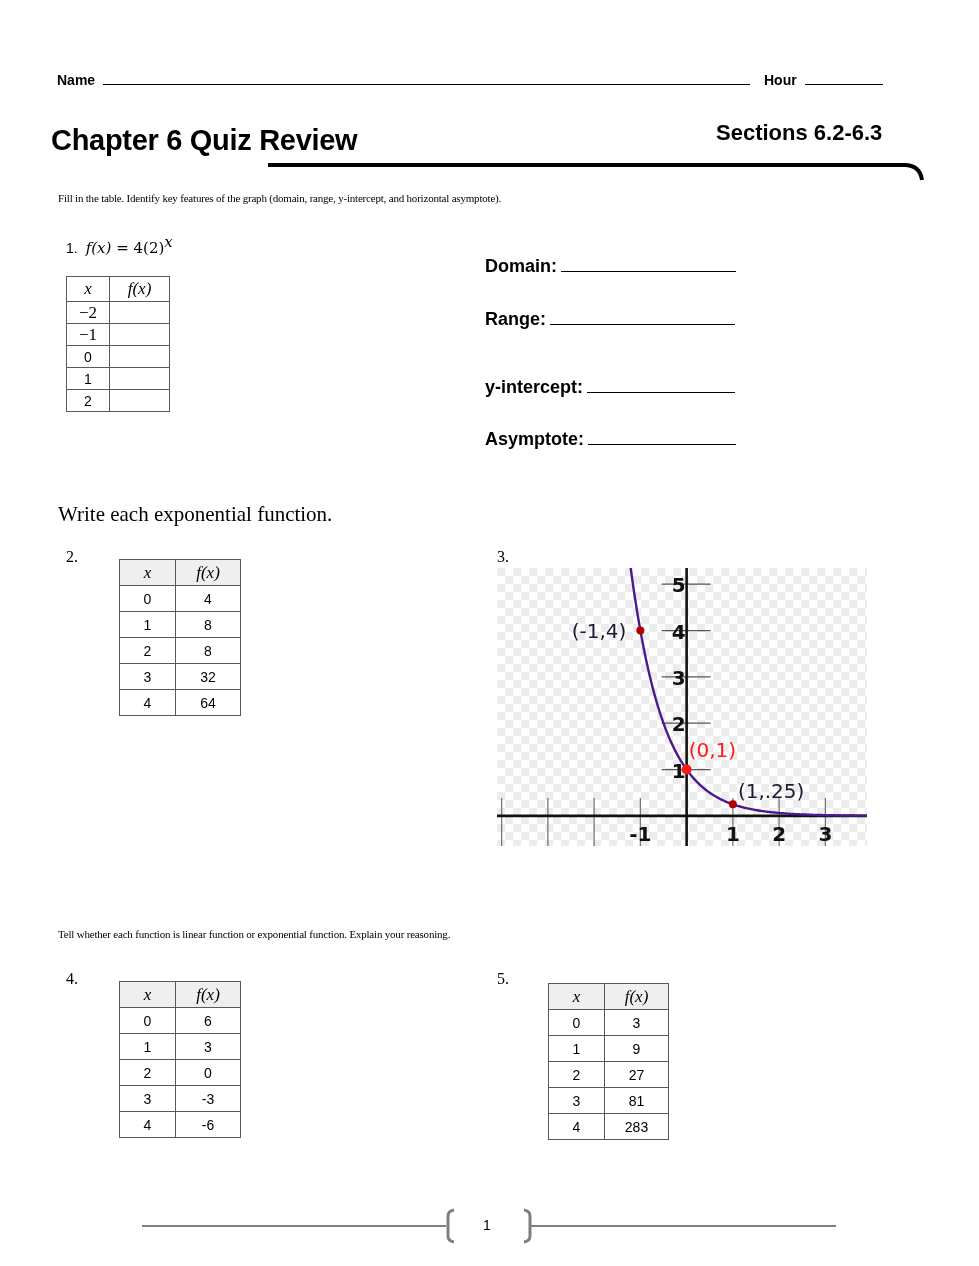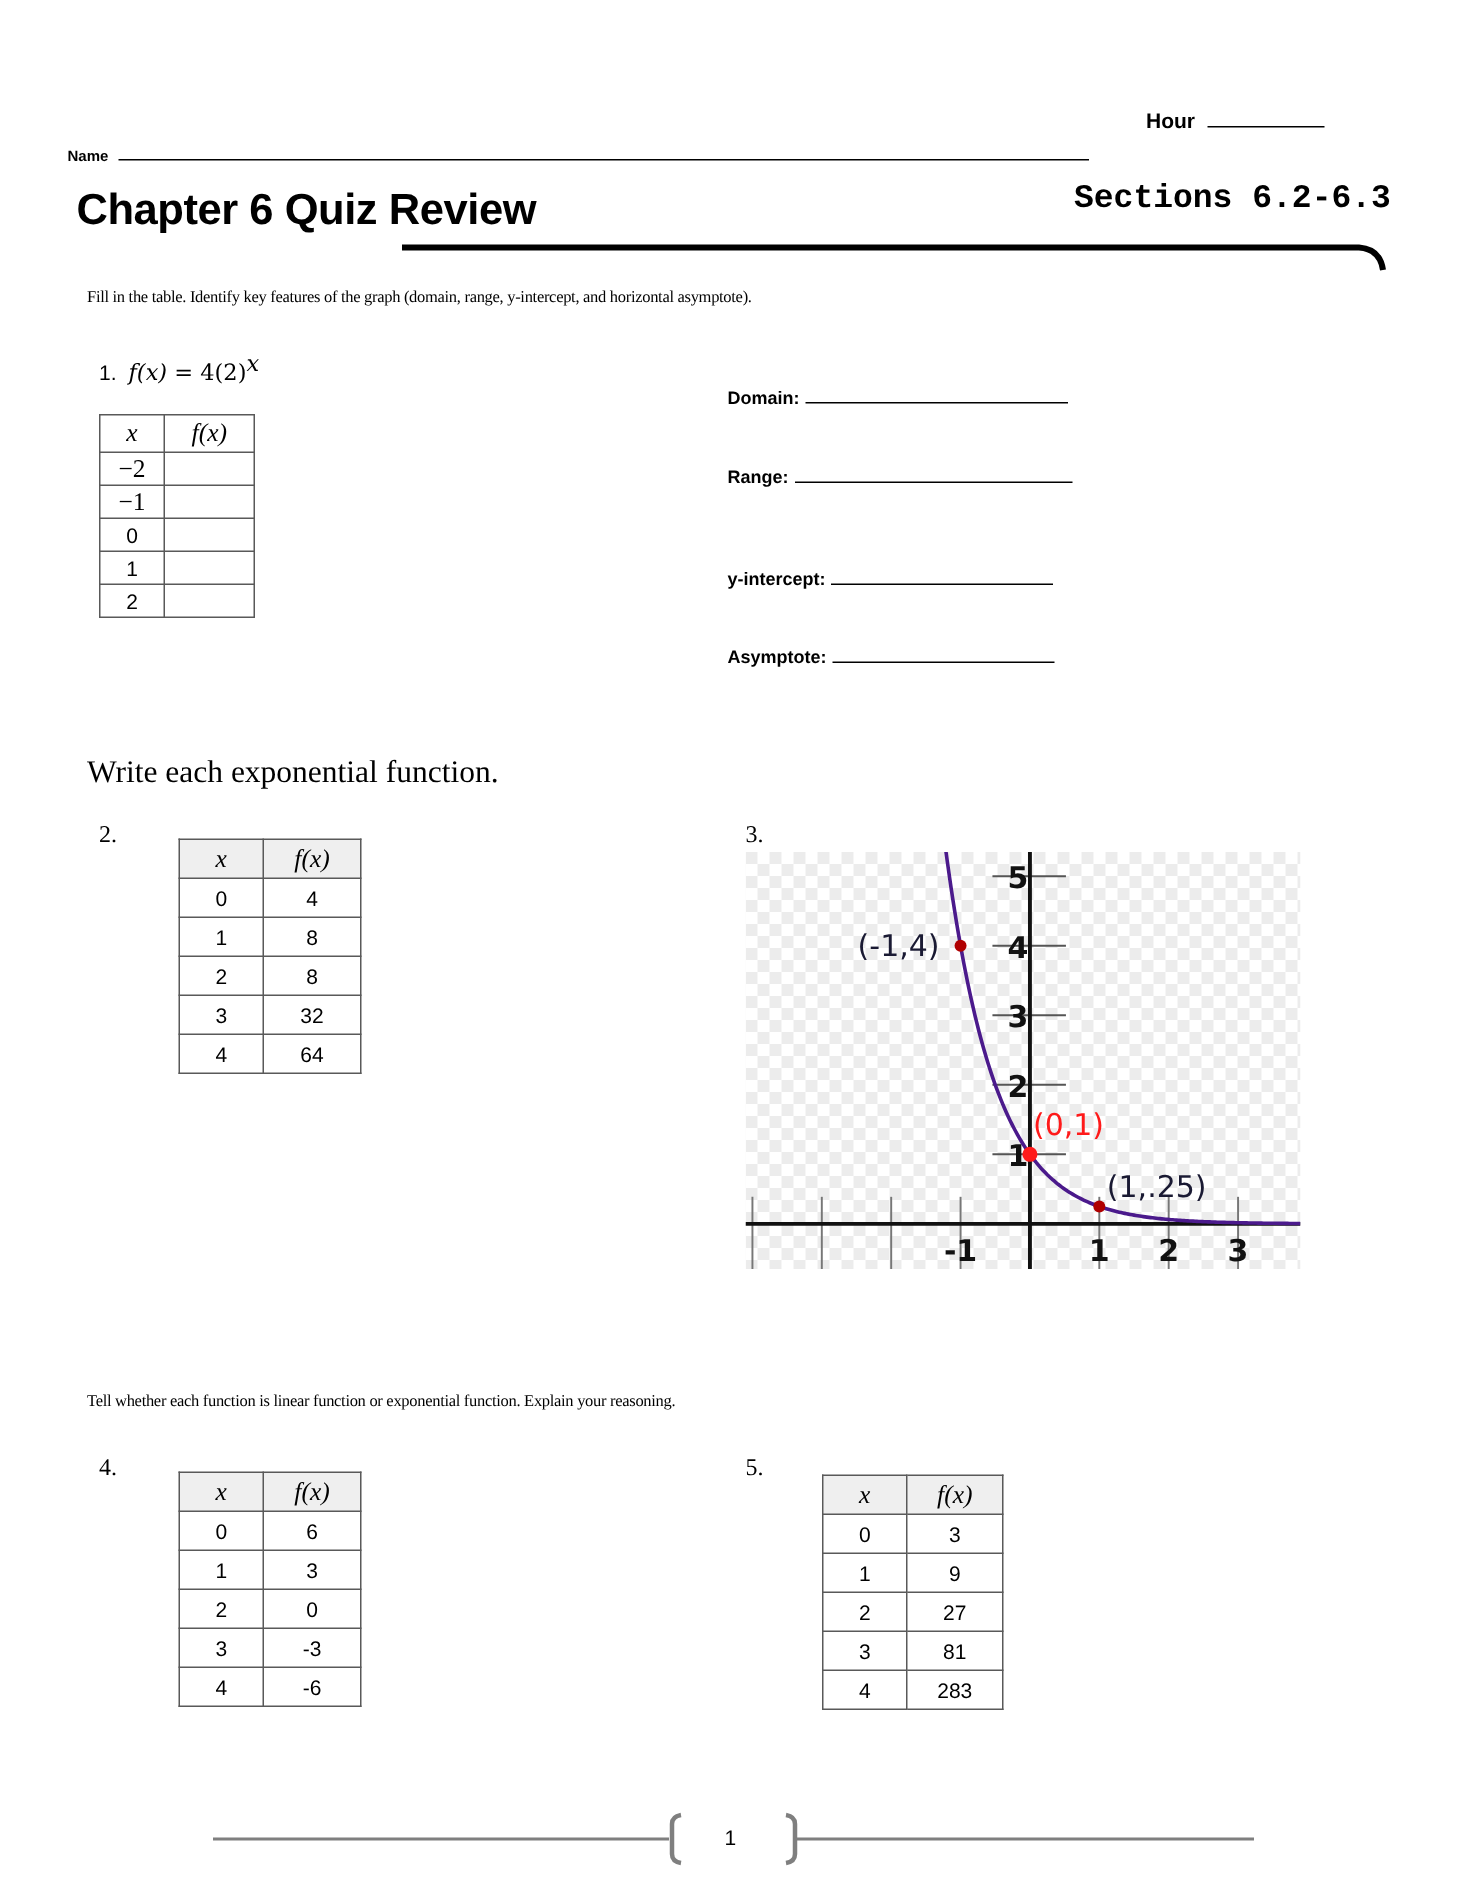--- a/index.html
+++ b/index.html
@@ -2,25 +2,25 @@
 <html><head>
 <meta charset="utf-8">
 <style>
   html, body { margin: 0; padding: 0; background: #ffffff; }
   body { width: 979px; height: 1266px; position: relative; overflow: hidden; color: #000; }
   .abs { position: absolute; }
   .sans { font-family: "Liberation Sans", "DejaVu Sans", sans-serif; }
   .serif { font-family: "Liberation Serif", "DejaVu Serif", serif; }
 
   
-  .name-line { left: 45px; top: 71px; font-size: 10px; font-weight: bold; white-space: nowrap; margin-top: 22px; }
+  .name-line { left: 57px; top: 71px; font-size: 14px; font-weight: bold; white-space: nowrap; }
   .hour-line { left: 764px; top: 71px; font-size: 14px; font-weight: bold; white-space: nowrap; }
   .blank { display: inline-block; border-bottom: 1.5px solid #000; height: 13px; vertical-align: baseline; margin-left: 4px; }
   .title { left: 51px; top: 124px; font-size: 29px; font-weight: bold; letter-spacing: -0.3px; white-space: nowrap; text-align: right; }
-  .sections { left: 716px; top: 120px; font-size: 22px; font-weight: bold; white-space: nowrap; font-family: Liberation Mono, monospace; }
+  .sections { left: 716px; top: 120px; font-size: 22px; font-weight: bold; white-space: nowrap; }
   .title-rule { left: 266px; top: 160px; width: 662px; height: 24px; }
 
   .instr { font-size: 11px; white-space: nowrap; letter-spacing: -0.2px; }
   .instr1 { left: 58px; top: 192px; }
   .q1 { left: 66px; top: 233px; font-size: 15px; white-space: nowrap; }
   .q1 .num { font-family: "Liberation Sans", sans-serif; font-size: 14px; margin-right: 8px; }
   .q1 .fx { font-family: "DejaVu Serif", serif; font-style: italic; font-size: 15px; }
   .q1 .eq { font-family: "DejaVu Serif", serif; font-size: 15px; text-align: center; }
   .q1 sup { font-size: 10px; font-style: italic; }
 
@@ -39,21 +39,21 @@
   .tg td { height: 25px; }
   .tg .cx { width: 55px; }
   .tg .cf { width: 64px; }
   .t2 { left: 119px; top: 559px; }
   .t4 { left: 119px; top: 981px; }
   .t5 { left: 548px; top: 983px; }
   .t5 .cx { width: 55px; }
   .t5 .cf { width: 63px; }
 
   
-  .kf { left: 485px; font-size: 12px; font-weight: bold; white-space: nowrap; }
+  .kf { left: 485px; font-size: 18px; font-weight: bold; white-space: nowrap; }
   .kf .line { display: inline-block; border-bottom: 1.5px solid #000; height: 12px; margin-left: 4px; }
 
   .section2 { left: 58px; top: 502px; font-size: 21px; white-space: nowrap; }
   .qlabel { font-size: 16px; }
 
   
   .graph { left: 497px; top: 568px; width: 370px; height: 278px; }
 
   
   .footer { left: 140px; top: 1206px; width: 700px; height: 40px; }

